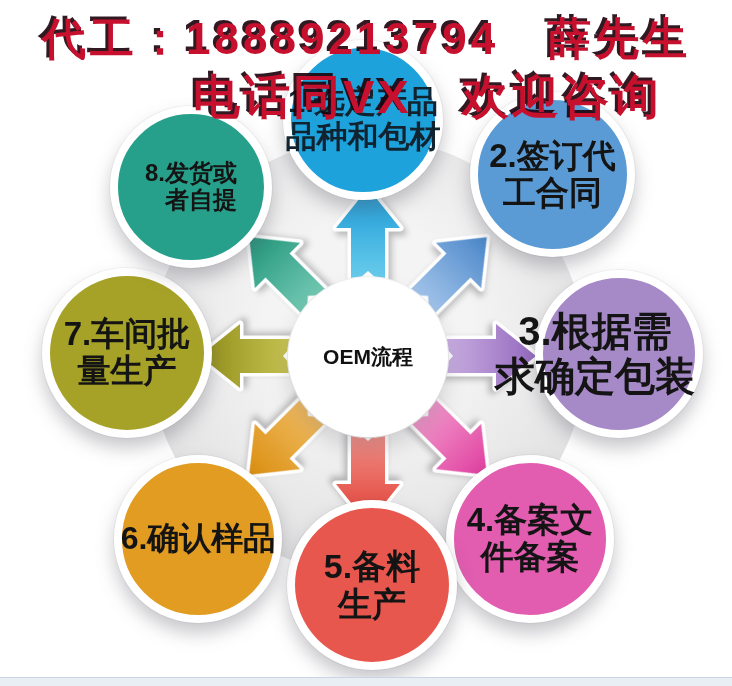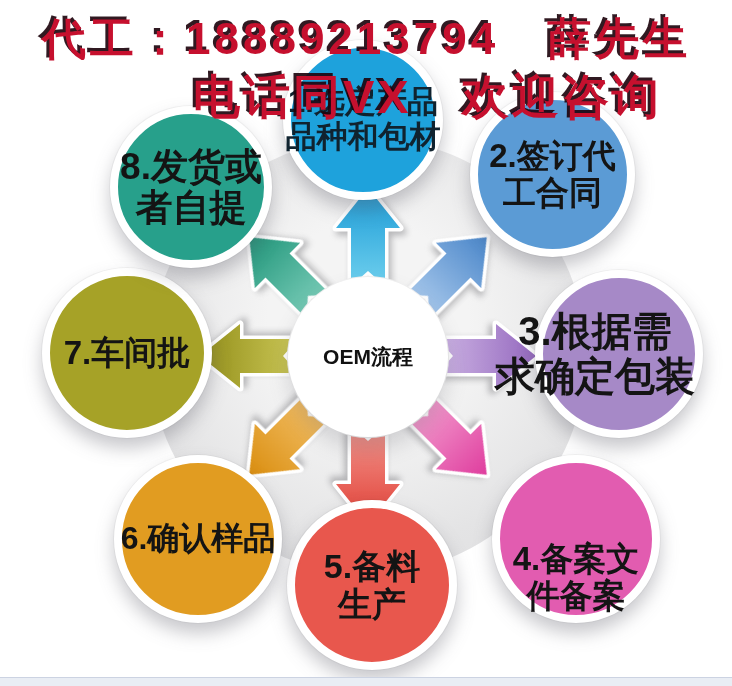--- a/index.html
+++ b/index.html
@@ -23,25 +23,25 @@
 
   
   .step-circle{position:absolute;z-index:3;border-radius:50%;border:8px solid #ffffff;
                background-clip:padding-box;display:flex;align-items:center;justify-content:center;
                box-shadow:0 10px 18px rgba(95,95,105,0.35),0 0 0 1px rgba(0,0,0,0.04);
                text-align:center;color:#141414;font-weight:700;line-height:1.12;}
   .step-circle .txt{white-space:nowrap;}
   #circle-1{left:283px;top:40px;width:144px;height:144px;font-size:31px;color:#10232f;}
   #circle-2{left:470px;top:92px;width:149px;height:149px;font-size:33px;}
   #circle-3{left:535px;top:270px;width:152px;height:152px;font-size:40px;justify-content:flex-end;}
-  #circle-4{left:492px;top:455px;width:152px;height:152px;font-size:33px;align-items:flex-end;}
+  #circle-4{left:446px;top:455px;width:152px;height:152px;font-size:33px;}
   #circle-5{left:287px;top:500px;width:154px;height:154px;font-size:34px;}
   #circle-6{left:114px;top:455px;width:152px;height:152px;font-size:32px;}
   #circle-7{left:42px;top:268px;width:154px;height:154px;font-size:33px;}
-  #circle-8{left:110px;top:106px;width:146px;height:146px;font-size:37px;}
+  #circle-8{left:110px;top:106px;width:146px;height:146px;font-size:24px;text-align:right;}
 
   
   #center-circle{position:absolute;left:288px;top:277px;width:160px;height:160px;border-radius:50%;
                  background:#ffffff;z-index:4;display:flex;align-items:center;justify-content:center;
                  box-shadow:0 12px 20px rgba(90,90,100,0.22),0 0 0 1px #f2f2f2;}
   #center-label{font-size:21px;font-weight:600;color:#111111;white-space:nowrap;}
 
   
   #bottom-strip{position:absolute;left:0;bottom:0;width:732px;height:8px;z-index:5;
                 background:#e9edf4;border-top:1px solid #ccd3e2;}
@@ -154,20 +154,21 @@
   </div>
   <div class="step-circle" id="circle-6" style="background: rgb(225, 156, 33);">
     <div>
       <div class="txt">6.确认样品</div>
       <div class="txt"></div>
     </div>
   </div>
   <div class="step-circle" id="circle-7" style="background: rgb(166, 162, 39);">
     <div>
       <div class="txt">7.车间批</div>
+      <div class="txt">量生产</div>
     </div>
   </div>
   <div class="step-circle" id="circle-8" style="background: rgb(39, 160, 139);">
     <div>
       <div class="txt">8.发货或</div>
       <div class="txt">者自提</div>
     </div>
   </div>
 
   <div id="center-circle">

